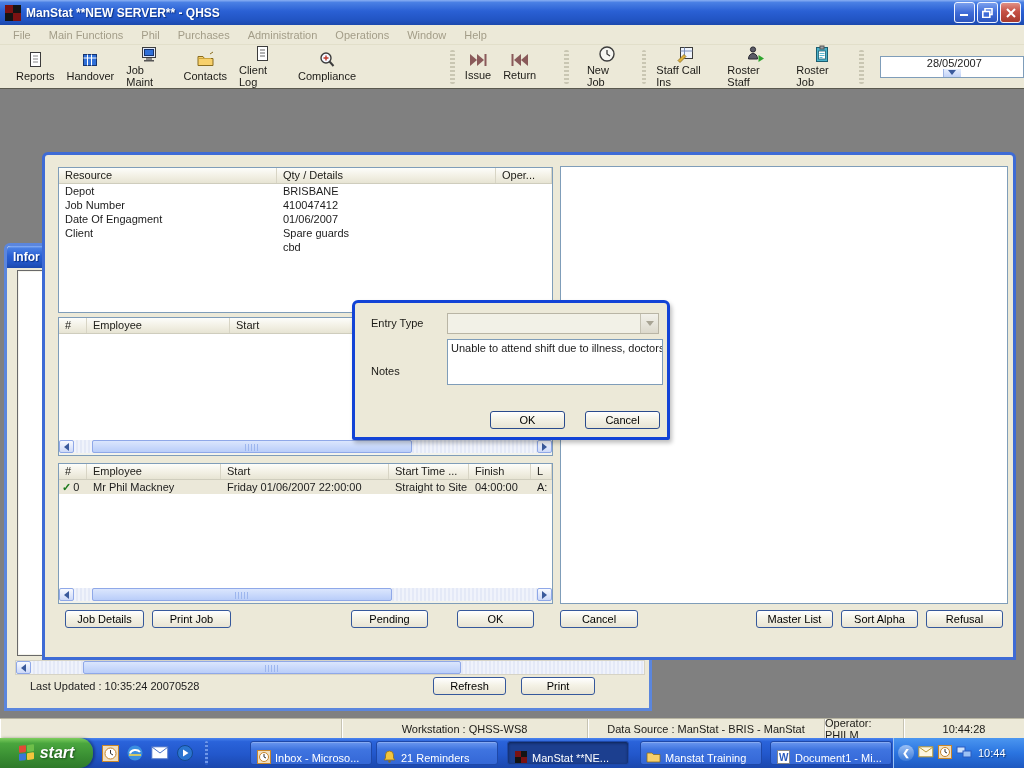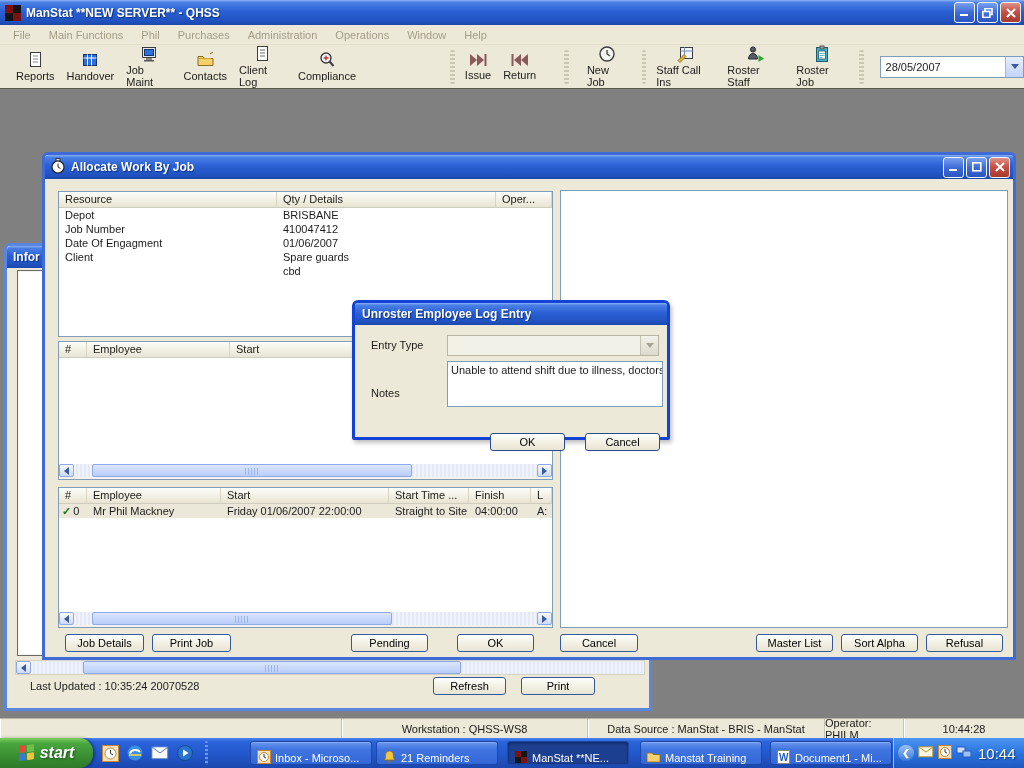--- a/index.html
+++ b/index.html
@@ -20,21 +20,21 @@
   .app-icon i { display:block; }
   .main-controls { margin-left:auto; display:flex; gap:2px; }
 
   .menubar { position:absolute; left:0; top:25px; width:1024px; height:20px; background:#ece9d8; display:flex; align-items:center; padding-left:4px; border-bottom:1px solid #e2dfca; }
   .menu-item { padding:18px 9px; color:#a39d88; }
 
   .toolbar { position:absolute; left:0; top:45px; width:1024px; height:44px; background:#ece9d8; border-bottom:1px solid #5a594e; display:flex; align-items:center; padding-left:10px; }
   .tbtn { display:flex; flex-direction:column; align-items:center; justify-content:center; gap:1px; padding:2px 6px; height:40px; color:#1c1b17; }
   .tbtn svg { display:block; }
   .grip { width:5px; height:34px; margin:0 4px; background:repeating-linear-gradient(180deg,#c9c6b2 0 2px,#ece9d8 2px 4px); border-radius:2px; }
-  .date-combo { margin-left:12px; width:152px; height:22px; background:#fff; border:1px solid #7f9db9; display:flex; align-items:center; }
+  .date-combo { margin-left:12px; width:152px; height:22px; background:#fff; border:1px solid #7f9db9; display:flex; align-items:center;flex-direction:column; }
   .date-combo .val { flex:1; padding-left:5px; }
   .combo-btn { width:18px; height:20px; background:linear-gradient(180deg,#e6eefc,#c2d3f8); border-left:1px solid #9db4e4; display:flex; align-items:center; justify-content:center; }
   .chev-down { width:0; height:0; border-left:4px solid transparent; border-right:4px solid transparent; border-top:5px solid #3a5a9c; }
 
   
   .bg-win { position:absolute; left:4px; top:243px; width:648px; height:468px; background:#ece9d8; border:3px solid #5b86dd; border-radius:6px 6px 0 0; z-index:1; }
   .bg-title { position:absolute; left:0; top:0; right:0; height:22px; border-radius:4px 4px 0 0; display:flex; align-items:center; padding-left:6px; }
   .bg-panel { position:absolute; left:10px; top:24px; width:28px; height:386px; background:#fff; border:1px solid #696969; box-shadow:0 0 0 1px #f5f4ec inset; }
   .bg-hscroll { position:absolute; left:8px; top:414px; width:630px; height:16px; }
   .bg-status { position:absolute; left:23px; top:434px; }
@@ -92,21 +92,21 @@
   .quick { display:flex; align-items:center; gap:7px; padding:0 8px; }
   .ql { width:18px; height:18px; display:flex; align-items:center; justify-content:center; }
   .task-sep { width:3px; height:24px; background:repeating-linear-gradient(180deg,#6f97ea 0 2px,#2a5cc8 2px 4px); margin:0 3px; border-radius:2px; }
   .task { position:absolute; top:3px; height:24px; width:122px; border-radius:3px; border:1px solid #1e48a8;
           background:linear-gradient(180deg,#6a97ef,#3f74e0 35%,#3467d6); color:#fff; display:flex; align-items:flex-end; gap:4px; padding:0 5px;
           box-shadow:0 1px 0 #86aaf2 inset; white-space:nowrap; overflow:hidden; font-size:11px; }
   .task.active { background:#1c3f8f; box-shadow:0 1px 3px #0d2352 inset; }
   .task .ticon { flex:0 0 auto; width:15px; height:15px; display:flex; align-items:center; justify-content:center; }
   .tray { position:absolute; right:0; top:0; height:30px; width:131px; background:linear-gradient(180deg,#4b96f0 0%,#2a74e0 50%,#1e58c0 100%);
           border-left:1px solid #9cc3f5; display:flex; align-items:center; gap:4px; padding-left:4px; }
-  .tray-time { color:#fff; font-size:15px; margin-left:2px; text-shadow:1px 1px 1px #113a7e; }
+  .tray-time { color:#fff; font-size:11px; margin-left:2px; text-shadow:1px 1px 1px #113a7e; }
   .chev-circle { width:16px; height:16px; border-radius:50%; background:linear-gradient(180deg,#9cc1f5,#3a79d8); display:flex; align-items:center; justify-content:center; color:#fff; font-weight:bold; font-size:9px; }
 
   .check { color:#1d7a1d; font-weight:bold; margin-right:2px; }
 </style>
 </head>
 <body>
 
 <div class="screen">
 
   <div class="main-titlebar xp-grad">
@@ -303,45 +303,20 @@
         </span>
     </div>
     <div class="bg-status">Last Updated : 10:35:24 20070528</div>
     <div class="bg-btns">
       <span class="btn" style="left:426px; top:0; width:73px">Refresh</span>
       <span class="btn" style="left:514px; top:0; width:74px">Print</span>
     </div>
   </div>
 
   <div class="alloc-win">
-    <div class="alloc-title xp-grad">
-      <span><svg width="16" height="16">
-            <rect x="6" y="0.5" width="4" height="2.5" fill="#ddd" stroke="#222" stroke-width=".8"></rect>
-            <circle cx="8" cy="9" r="6" fill="#fff" stroke="#222" stroke-width="1.2"></circle>
-            <path d="M8 5.5V9l2.5 1.5" stroke="#222" fill="none"></path>
-          </svg></span>
-      <span class="titlebar-text">Allocate Work By Job</span>
-      <span class="alloc-controls">
-        <span class="ctl">
-            <svg width="9" height="9">
-              <rect x="0" y="6" width="8" height="2" fill="#fff"></rect>
-            </svg>
-          </span>
-        <span class="ctl">
-            <svg width="10" height="10">
-              <rect x="0.8" y="0.8" width="8" height="8" fill="none" stroke="#fff" stroke-width="1.6"></rect>
-            </svg>
-          </span>
-        <span class="ctl close">
-            <svg width="10" height="10">
-              <path d="M1 1 L9 9 M9 1 L1 9" stroke="#fff" stroke-width="2"></path>
-            </svg>
-          </span>
-      </span>
-    </div>
 
     <div class="alloc-body">
 
       <div class="grid" style="left:13px; top:12px; width:495px; height:146px">
         <div class="grid-header">
           <span class="gh-cell" style="width:218px">Resource</span>
           <span class="gh-cell" style="width:219px">Qty / Details</span>
           <span class="gh-cell" style="flex:1">Oper...</span>
         </div>
         <div class="g-row">
@@ -426,23 +401,20 @@
       <span class="btn" style="left:306px; top:455px; width:77px">Pending</span>
       <span class="btn" style="left:412px; top:455px; width:77px">OK</span>
       <span class="btn" style="left:515px; top:455px; width:78px">Cancel</span>
       <span class="btn" style="left:711px; top:455px; width:77px">Master List</span>
       <span class="btn" style="left:796px; top:455px; width:77px">Sort Alpha</span>
       <span class="btn" style="left:881px; top:455px; width:77px">Refusal</span>
     </div>
   </div>
 
   <div class="dialog">
-    <div class="dlg-title xp-grad">
-      <span class="titlebar-text">Unroster Employee Log Entry</span>
-    </div>
     <div class="dlg-body">
       <span class="dlg-label" style="top:14px">Entry Type</span>
       <span class="dlg-combo">
         <span class="combo-btn">
             <span class="chev-down"></span>
           </span>
       </span>
       <span class="dlg-label" style="top:62px">Notes</span>
       <span class="dlg-notes">Unable to attend shift due to illness, doctors</span>
       <span class="btn" style="left:135px; top:108px; width:75px; border-color:#2a4a8c">OK</span>

